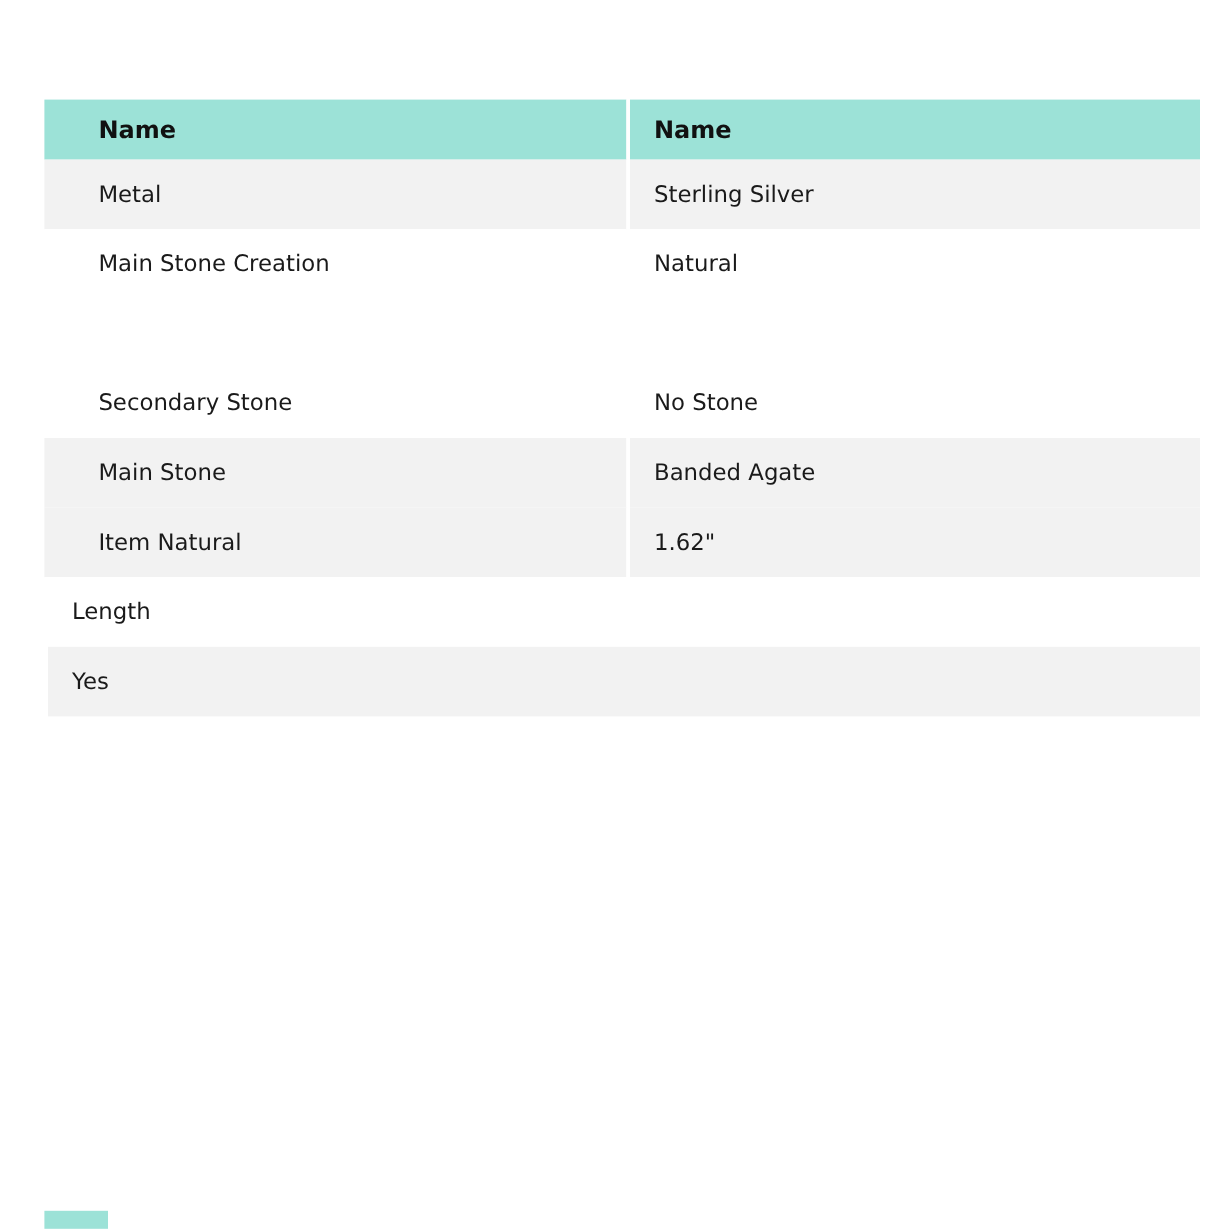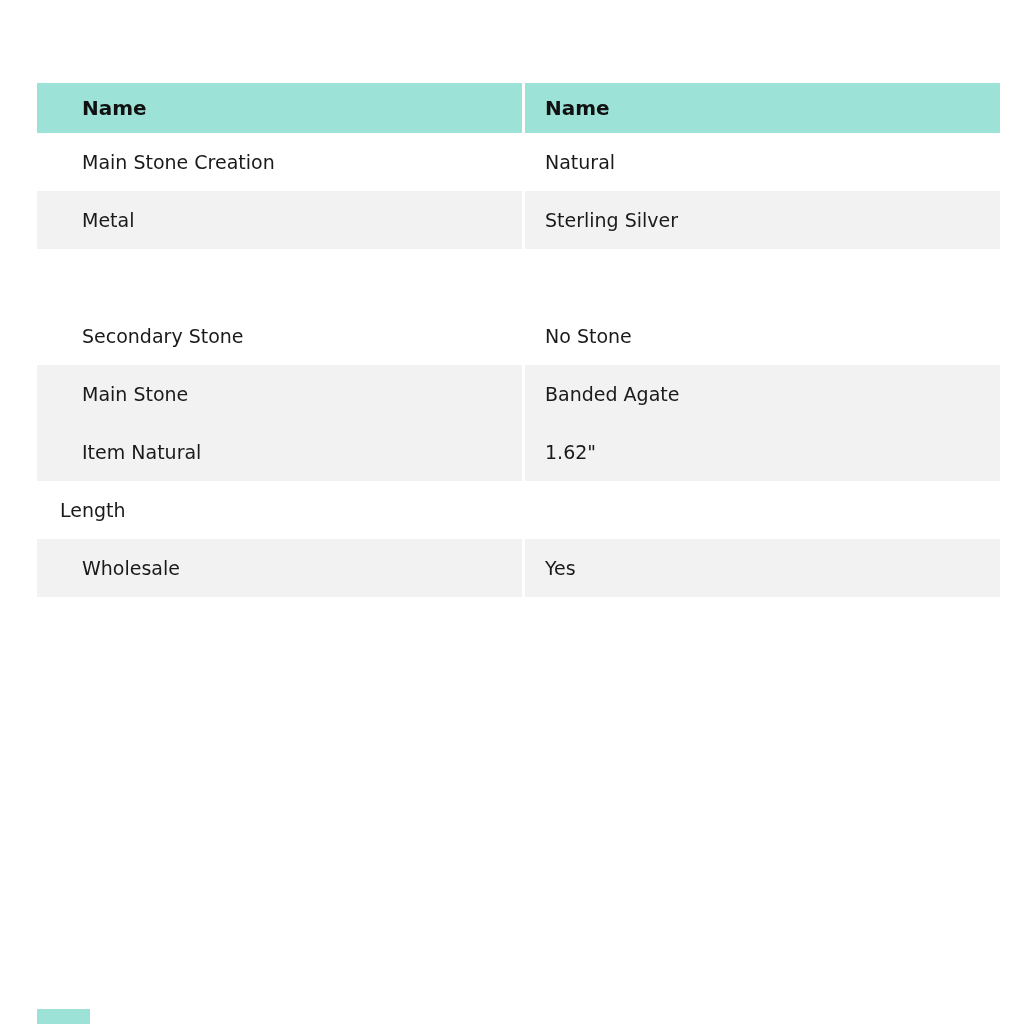--- a/index.html
+++ b/index.html
@@ -73,37 +73,37 @@
   <div class="tr tr--head">
     <div class="cell cell--name">
       <span>Name</span>
     </div>
     <div class="divider"></div>
     <div class="cell cell--value">
       <span>Name</span>
     </div>
   </div>
 
+  <div class="tr tr--body tr--alt">
+    <div class="cell cell--name">
+      <span>Metal</span>
+    </div>
+    <div class="divider"></div>
+    <div class="cell cell--value">
+      <span>Sterling Silver</span>
+    </div>
+  </div>
+
   <div class="tr tr--body">
     <div class="cell cell--name">
       <span>Main Stone Creation</span>
     </div>
     <div class="divider"></div>
     <div class="cell cell--value">
       <span>Natural</span>
-    </div>
-  </div>
-
-  <div class="tr tr--body tr--alt">
-    <div class="cell cell--name">
-      <span>Metal</span>
-    </div>
-    <div class="divider"></div>
-    <div class="cell cell--value">
-      <span>Sterling Silver</span>
     </div>
   </div>
 
   <div class="tr tr--body">
     <div class="divider"></div>
   </div>
 
   <div class="tr tr--body">
     <div class="cell cell--name">
       <span>Secondary Stone</span>
@@ -135,23 +135,20 @@
   </div>
 
   <div class="tr tr--body">
     <div class="divider"></div>
     <div class="cell cell--value">
       <span>Length</span>
     </div>
   </div>
 
   <div class="tr tr--body tr--alt">
-    <div class="cell cell--name">
-      <span>Wholesale</span>
-    </div>
     <div class="divider"></div>
     <div class="cell cell--value">
       <span>Yes</span>
     </div>
   </div>
 
 </div>
 
 <div class="corner-swatch"></div>
 

